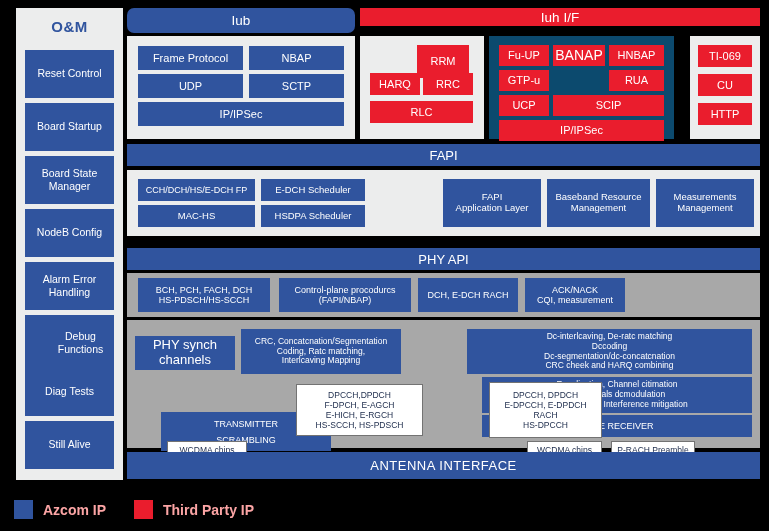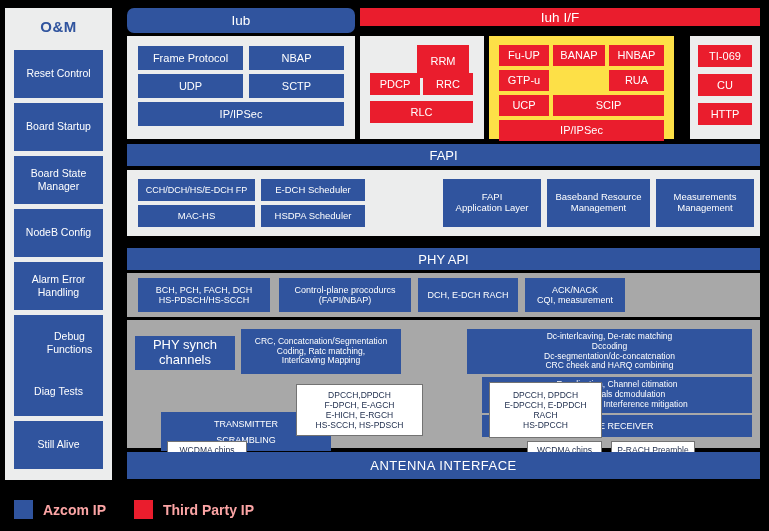--- a/index.html
+++ b/index.html
@@ -21,40 +21,40 @@
     position:absolute;display:flex;align-items:center;justify-content:center;
     color:#fff;box-sizing:border-box;
   }
   .white-box{
     position:absolute;display:flex;align-items:center;justify-content:center;
     text-align:center;line-height:1.2;box-sizing:border-box;
     background:#ffffff;color:#1b2a4a;border:1px solid #737373;
   }
 
   
-  #sidebar{position:absolute;left:5px;top:8px;width:107px;height:472px;
+  #sidebar{position:absolute;left:16px;top:8px;width:107px;height:472px;
            background:#eceded;box-sizing:border-box;}
   #sidebar .title{
     position:absolute;left:0;top:10px;width:100%;text-align:center;
     color:#30549e;font-size:15px;font-weight:bold;letter-spacing:.5px;
   }
   .side-item{
     position:absolute;left:9px;width:89px;
     background:#30549e;color:#fff;font-size:10.5px;
     display:flex;align-items:center;justify-content:center;text-align:center;
     line-height:1.25;box-sizing:border-box;
   }
 
   
   #iub-header{left:127px;top:8px;width:228px;height:25px;font-size:13.5px;border-radius:7px;}
   #iub-panel{position:absolute;left:127px;top:36px;width:228px;height:103px;
              background:#eceded;}
   #iuh-header{left:360px;top:8px;width:400px;height:18px;font-size:13.5px;}
   #iuh-p1{position:absolute;left:360px;top:36px;width:124px;height:103px;background:#eceded;}
-  #iuh-p2{position:absolute;left:489px;top:36px;width:185px;height:103px;background:#fde047;}
+  #iuh-p2{position:absolute;left:489px;top:36px;width:185px;height:103px;background:#0c4a6e;}
   #iuh-p3{position:absolute;left:690px;top:36px;width:70px;height:103px;background:#eceded;}
 
   
   #fapi-header{left:127px;top:144px;width:633px;height:22px;font-size:13px;}
   #fapi-panel{position:absolute;left:127px;top:170px;width:633px;height:66px;background:#eceded;}
 
   
   #phy-header{left:127px;top:248px;width:633px;height:22px;font-size:13px;}
   #phy-panel{position:absolute;left:127px;top:273px;width:633px;height:44px;background:#a8a8a8;}
 
@@ -106,28 +106,28 @@
   <div class="blk blue" style="left:122px;top:10px;width:95px;height:24px;font-size:11px;">NBAP</div>
   <div class="blk blue" style="left:11px;top:38px;width:105px;height:24px;font-size:11px;">UDP</div>
   <div class="blk blue" style="left:122px;top:38px;width:95px;height:24px;font-size:11px;">SCTP</div>
   <div class="blk blue" style="left:11px;top:66px;width:206px;height:24px;font-size:11px;">IP/IPSec</div>
 </div>
 
 <div class="bar red" id="iuh-header">Iuh I/F</div>
 
 <div id="iuh-p1">
   <div class="blk red" style="left:57px;top:9px;width:52px;height:33px;font-size:11px;">RRM</div>
-  <div class="blk red" style="left:10px;top:37px;width:50px;height:22px;font-size:11px;">PDCP</div>
+  <div class="blk red" style="left:10px;top:37px;width:50px;height:22px;font-size:11px;">HARQ</div>
   <div class="blk red" style="left:63px;top:37px;width:50px;height:22px;font-size:11px;">RRC</div>
   <div class="blk red" style="left:10px;top:65px;width:103px;height:22px;font-size:11px;">RLC</div>
 </div>
 
 <div id="iuh-p2">
   <div class="blk red" style="left:10px;top:9px;width:50px;height:21px;font-size:11px;">Fu-UP</div>
-  <div class="blk red" style="left:64px;top:9px;width:52px;height:21px;font-size:11px;">BANAP</div>
+  <div class="blk red" style="left:64px;top:9px;width:52px;height:21px;font-size:14px;">BANAP</div>
   <div class="blk red" style="left:120px;top:9px;width:55px;height:21px;font-size:11px;">HNBAP</div>
   <div class="blk red" style="left:10px;top:34px;width:50px;height:21px;font-size:11px;">GTP-u</div>
   <div class="blk red" style="left:120px;top:34px;width:55px;height:21px;font-size:11px;">RUA</div>
   <div class="blk red" style="left:10px;top:59px;width:50px;height:21px;font-size:11px;">UCP</div>
   <div class="blk red" style="left:64px;top:59px;width:111px;height:21px;font-size:11px;">SCIP</div>
   <div class="blk red" style="left:10px;top:84px;width:165px;height:21px;font-size:11px;">IP/IPSec</div>
 </div>
 
 <div id="iuh-p3">
   <div class="blk red" style="left:8px;top:9px;width:54px;height:22px;font-size:11px;">TI-069</div>

